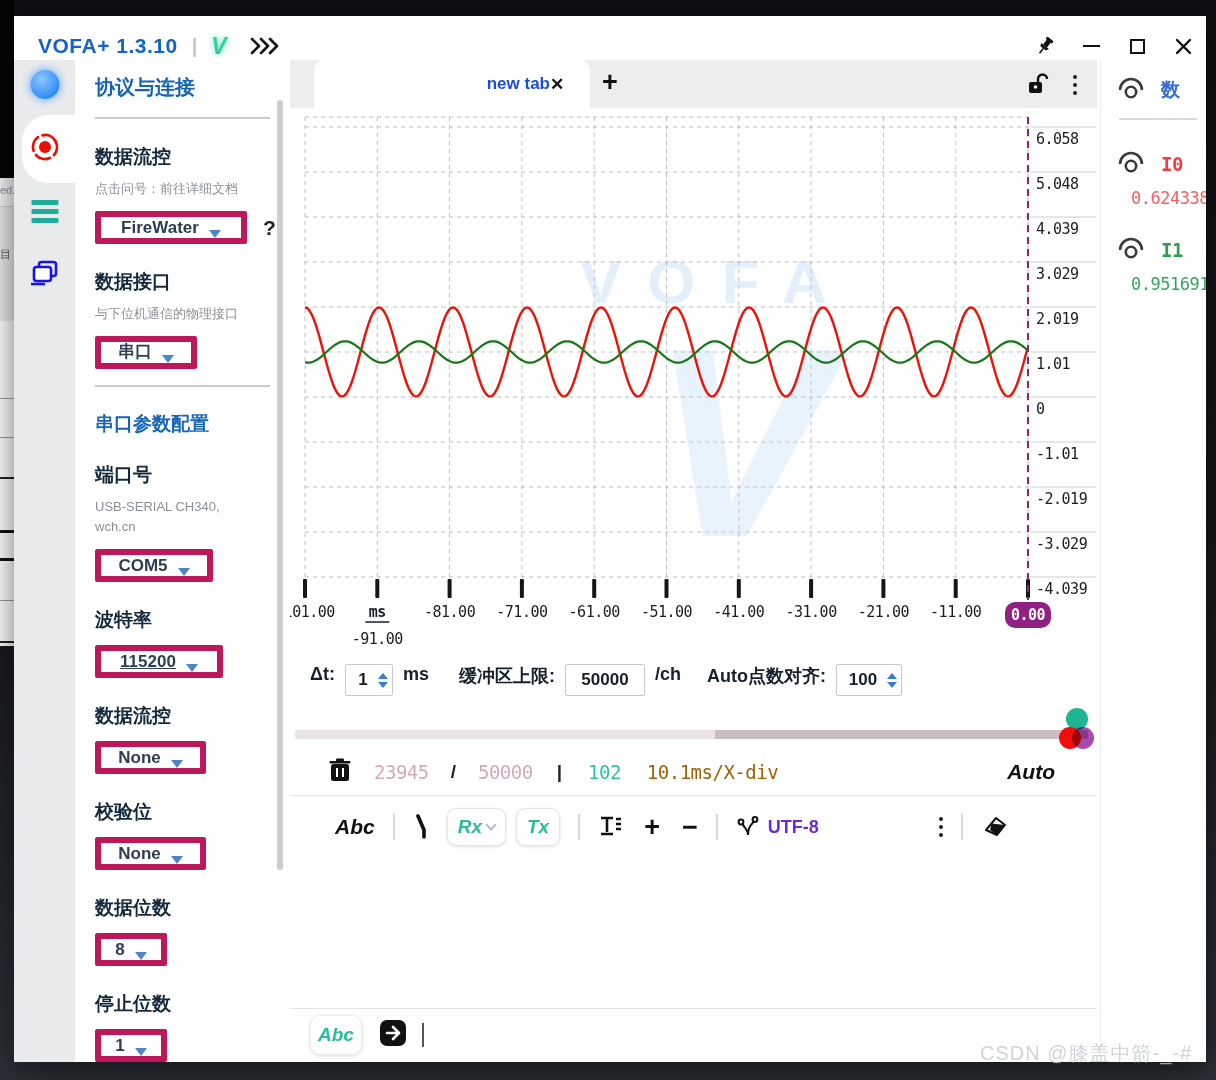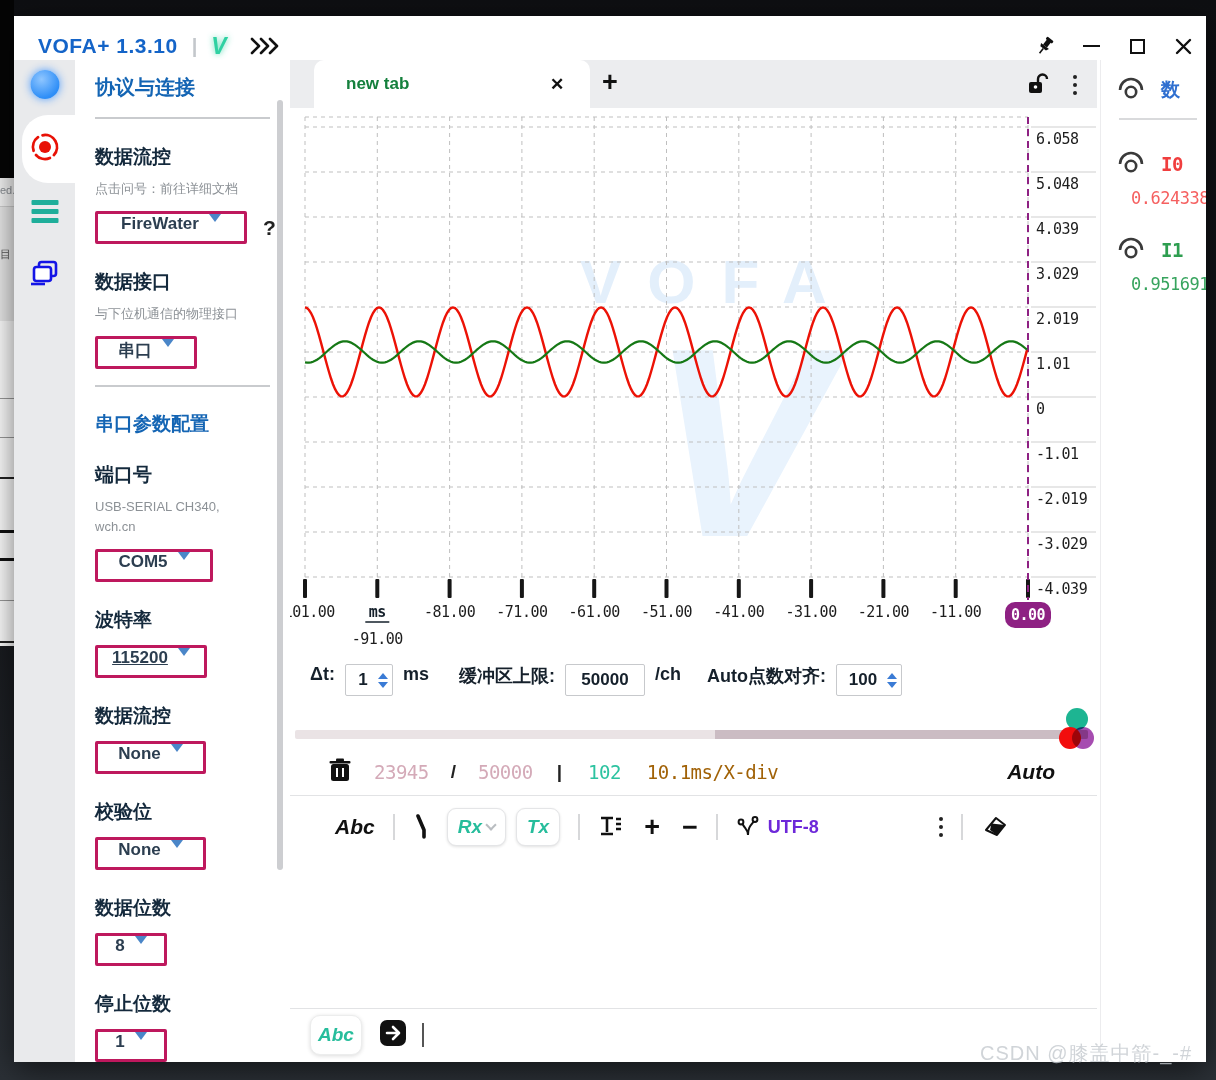--- a/index.html
+++ b/index.html
@@ -47,36 +47,36 @@
   .ham i { display:block; height:5px; background:#1fae9a; border-radius:1px; }
 
   
   .panel { position:absolute; left:61px; top:44px; width:215px; height:1002px; background:#fff;
     padding:14px 0 0 20px; overflow:hidden; }
   .p-title { font-size:20px; font-weight:bold; color:#1465b4; }
   .p-div { width:175px; border:none; border-top:2px solid #c9cbce; margin:16px 0 0 0; }
   .p-h { font-size:19px; font-weight:bold; color:#14293c; margin-top:25px; }
   .p-hint { font-size:13px; color:#8c9196; margin-top:9px; line-height:20px; width:178px; }
   .p-sec { font-size:19px; font-weight:bold; color:#1465b4; margin-top:24px; }
-  .dd { margin-top:12px; height:33px; border:3px solid #be185d; border-radius:2px; background:#fff;
-    display:flex; align-items:flex-start; justify-content:center; gap:10px;
+  .dd { margin-top:12px; height:33px; border:6px solid #be185d; border-radius:2px; background:#fff;
+    display:flex; align-items:flex-end; justify-content:center; gap:10px;
     font-size:17px; font-weight:bold; color:#2c3e50; }
   .dd .tri { width:0; height:0; border-left:6px solid transparent; border-right:6px solid transparent;
     border-top:8px solid #4a86c8; }
-  .w152{width:152px}.w102{width:102px}.w118{width:118px}.w132{width:112px}.w111{width:111px}.w72{width:72px}
+  .w152{width:152px}.w102{width:102px}.w118{width:118px}.w132{width:128px}.w111{width:111px}.w72{width:72px}
   .q-mark { position:absolute; left:188px; font-size:21px; font-weight:bold; color:#222; margin-top:-28px; }
   .underlined { text-decoration:underline; }
   .p-scroll { position:absolute; left:202px; top:40px; width:6px; height:770px; background:#cdced1; border-radius:3px; }
 
   
   .main { position:absolute; left:276px; top:44px; width:807px; height:1002px; background:#fff; }
   .tabbar { position:absolute; left:0; top:0; width:100%; height:48px; background:#ecedef; }
   .tab { position:absolute; left:24px; top:0; width:276px; height:48px; background:#fff;
     border-radius:10px 10px 0 0; display:flex; align-items:center; }
-  .tab-label { flex:1; text-align:left; font-size:17px; font-weight:bold; color:#15803d; padding-left:32px; }
+  .tab-label { flex:1; text-align:right; font-size:17px; font-weight:bold; color:#1d4ed8; padding-left:16px; }
   .tab-close { width:40px; font-size:17px; font-weight:bold; color:#111; }
   .tab-add { position:absolute; left:312px; top:7px; font-size:27px; font-weight:bold; color:#111; }
   .tab-lock { position:absolute; right:48px; top:12px; }
   .vdots { display:flex; flex-direction:column; gap:4px; align-items:center; }
   .vdots i { width:4px; height:4px; border-radius:50%; background:#222; }
   .tab-menu { position:absolute; right:20px; top:15px; }
 
   
   .chart { position:absolute; left:0; top:48px; width:807px; height:548px; background:#fff; }
   .chart-wm { position:absolute; left:290px; top:138px; font-size:62px; font-weight:bold;

